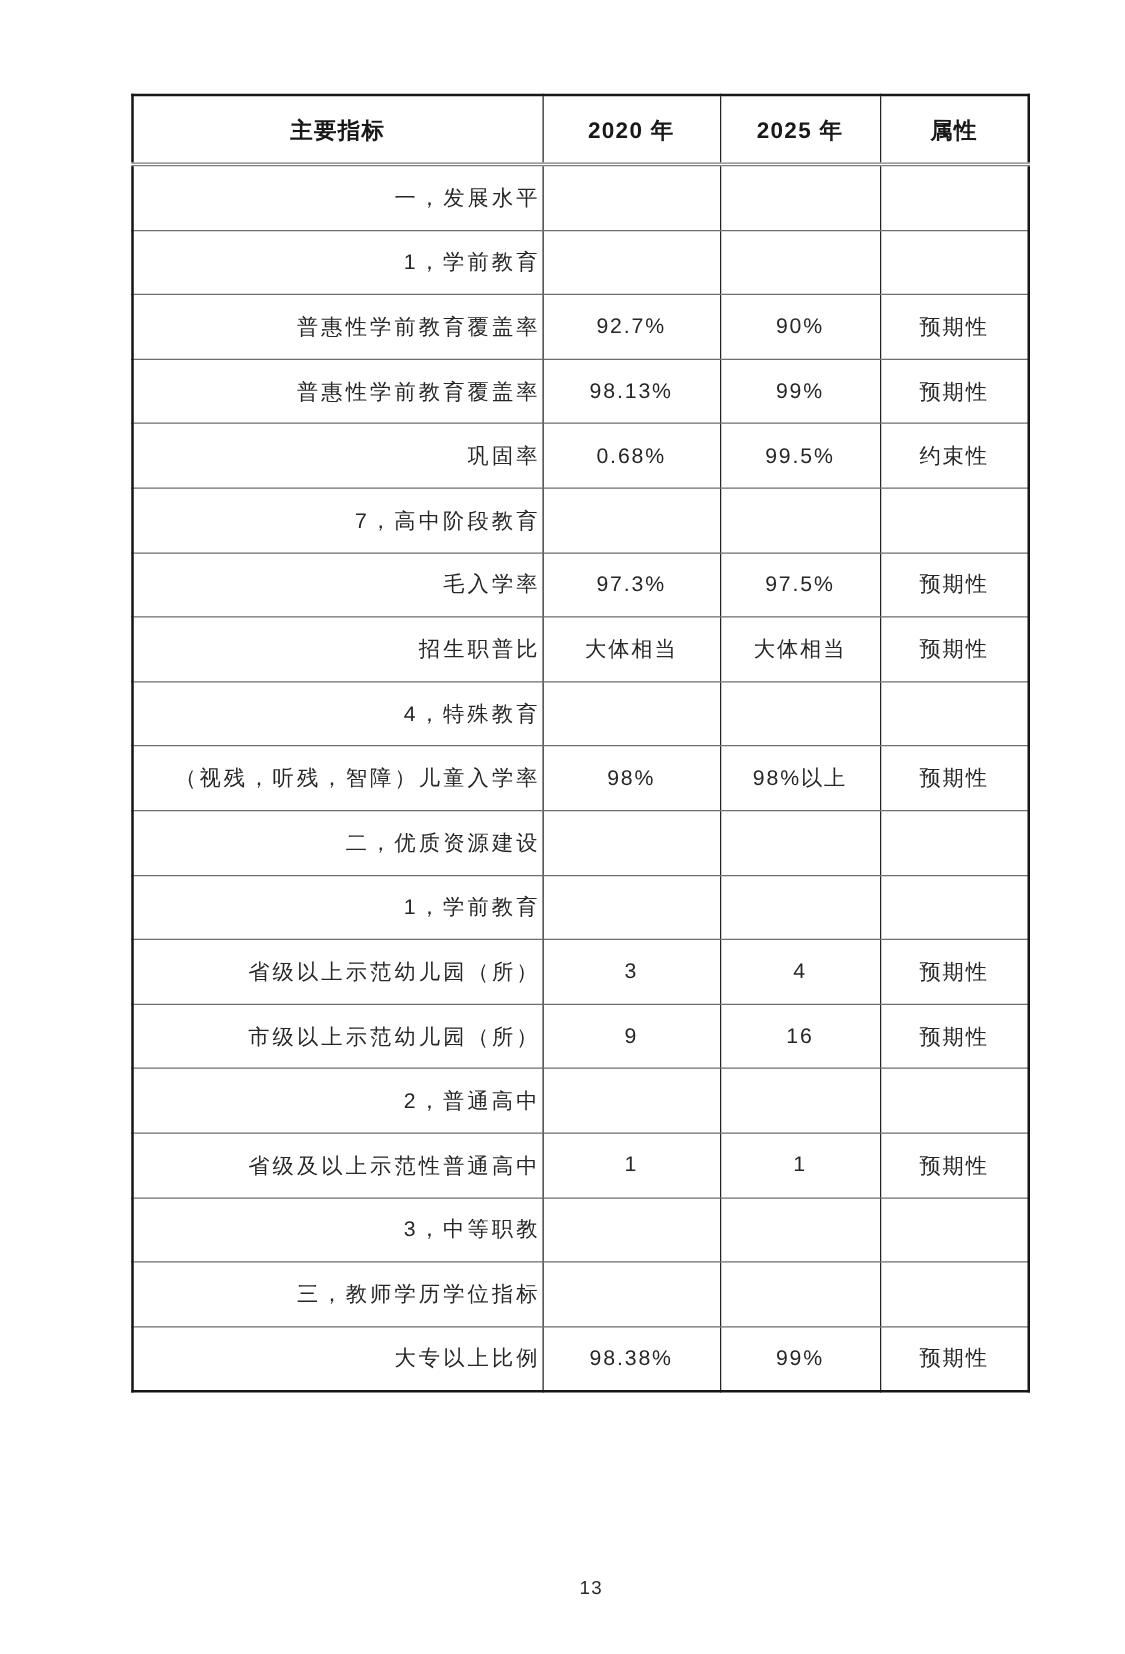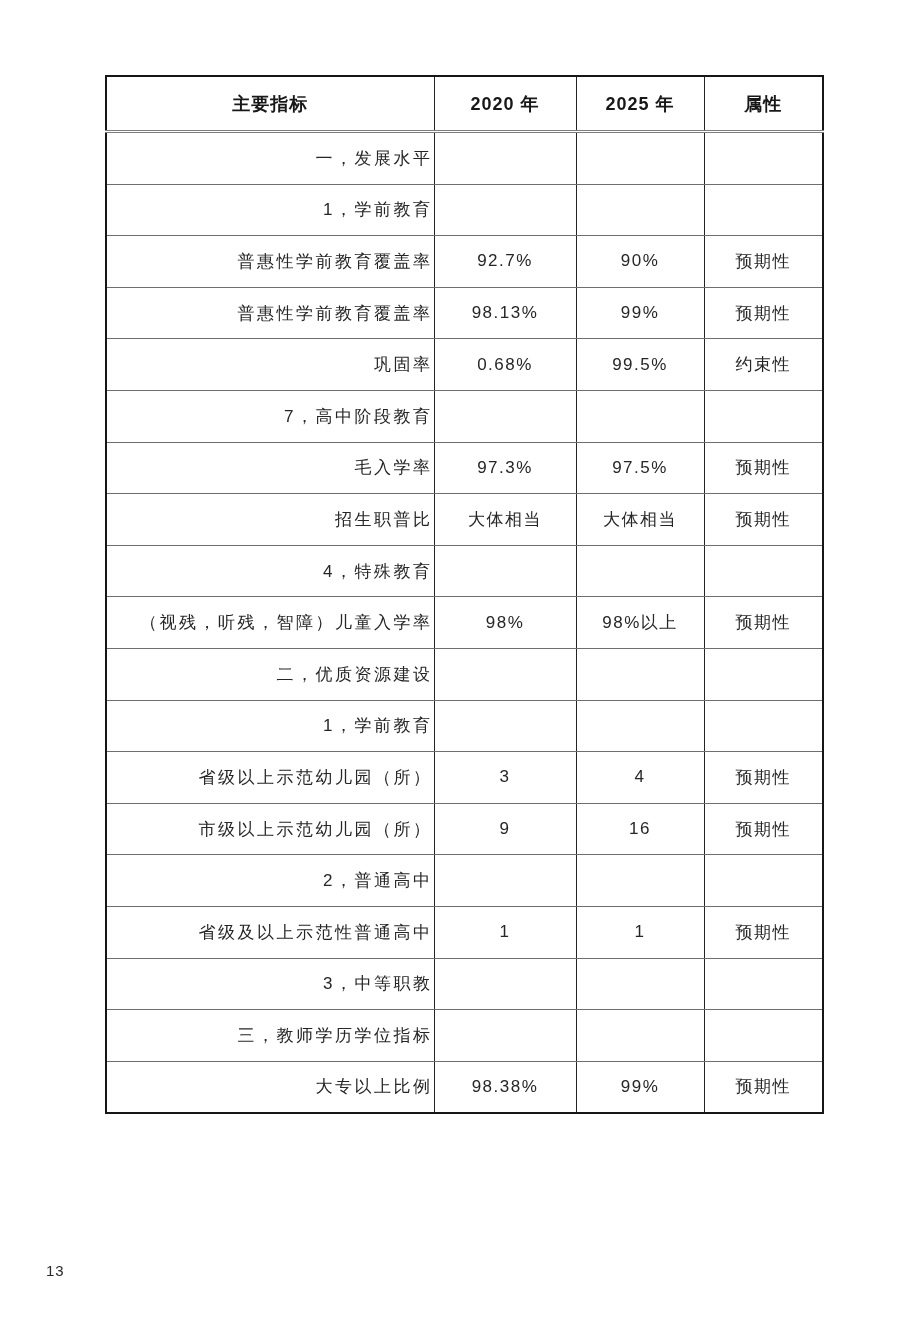--- a/index.html
+++ b/index.html
@@ -58,20 +58,21 @@
   }
   td.val {
     text-align: center;
     letter-spacing: 1.5px;
   }
   .pageno {
     position: absolute;
     top: 1262px;
     left: 0;
     right: 0;
+    text-align: center;
     text-indent: 46px;
     font-size: 15px;
     letter-spacing: 1px;
     color: #2a2a2a;
   }
 </style>
 </head>
 <body>
 
 <div class="page">

